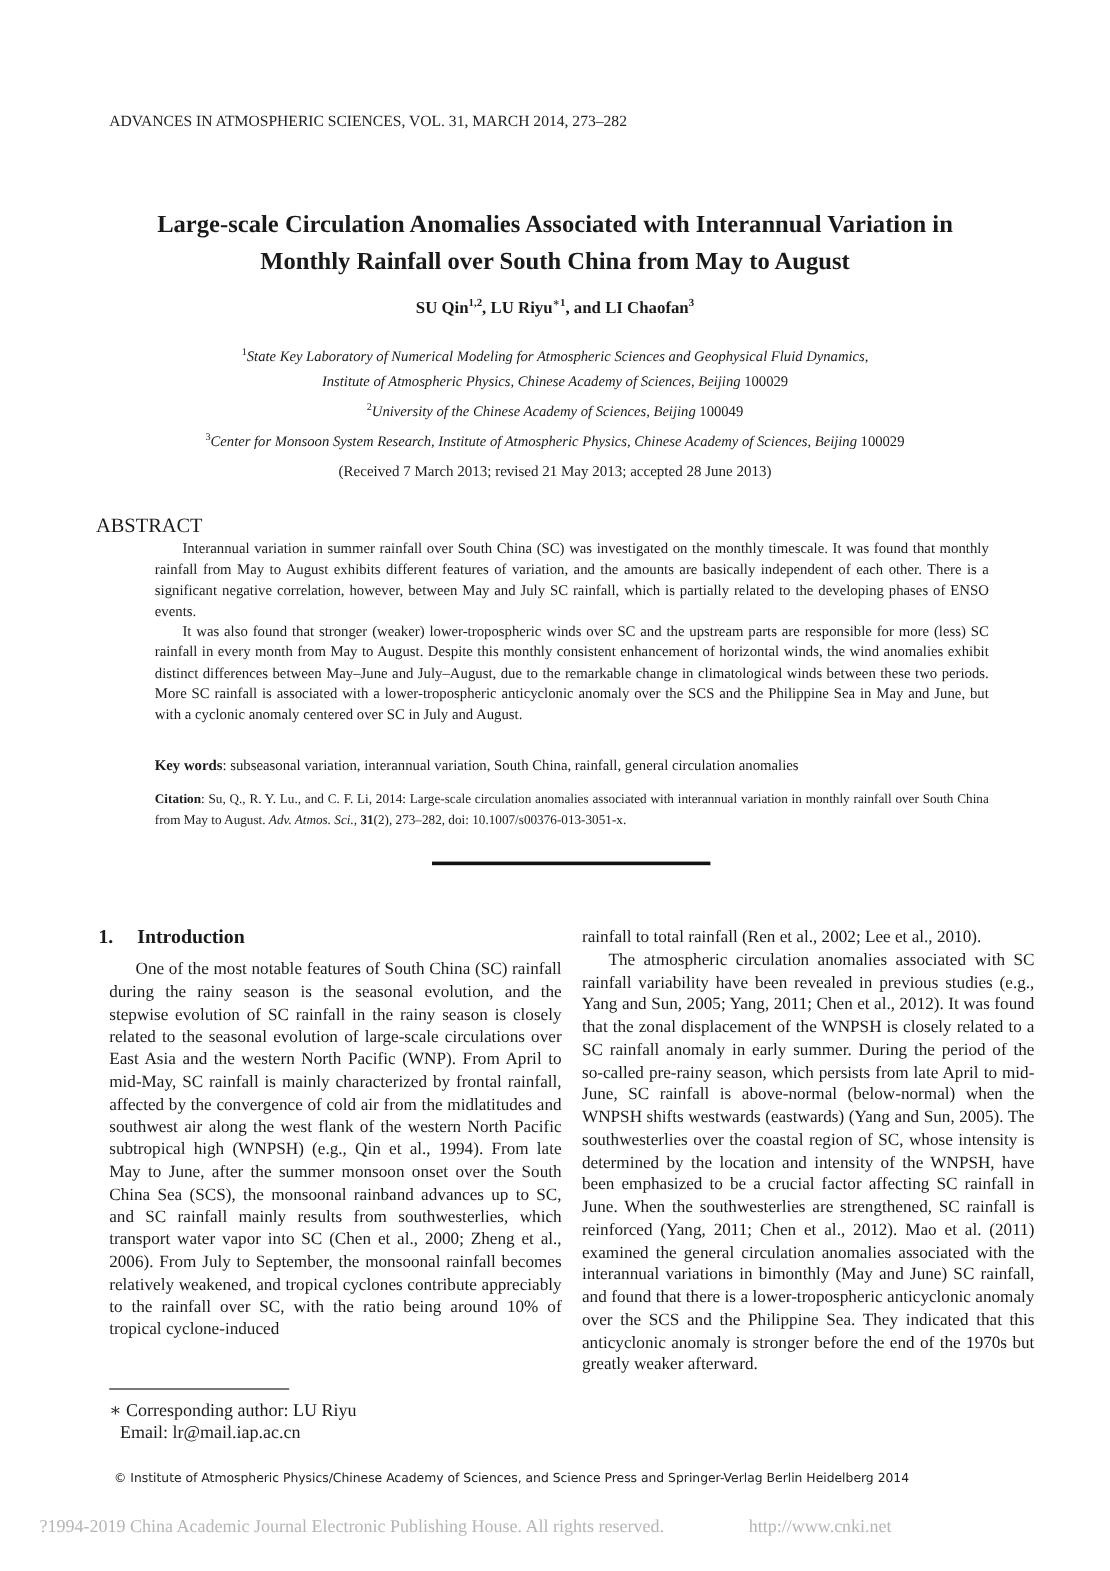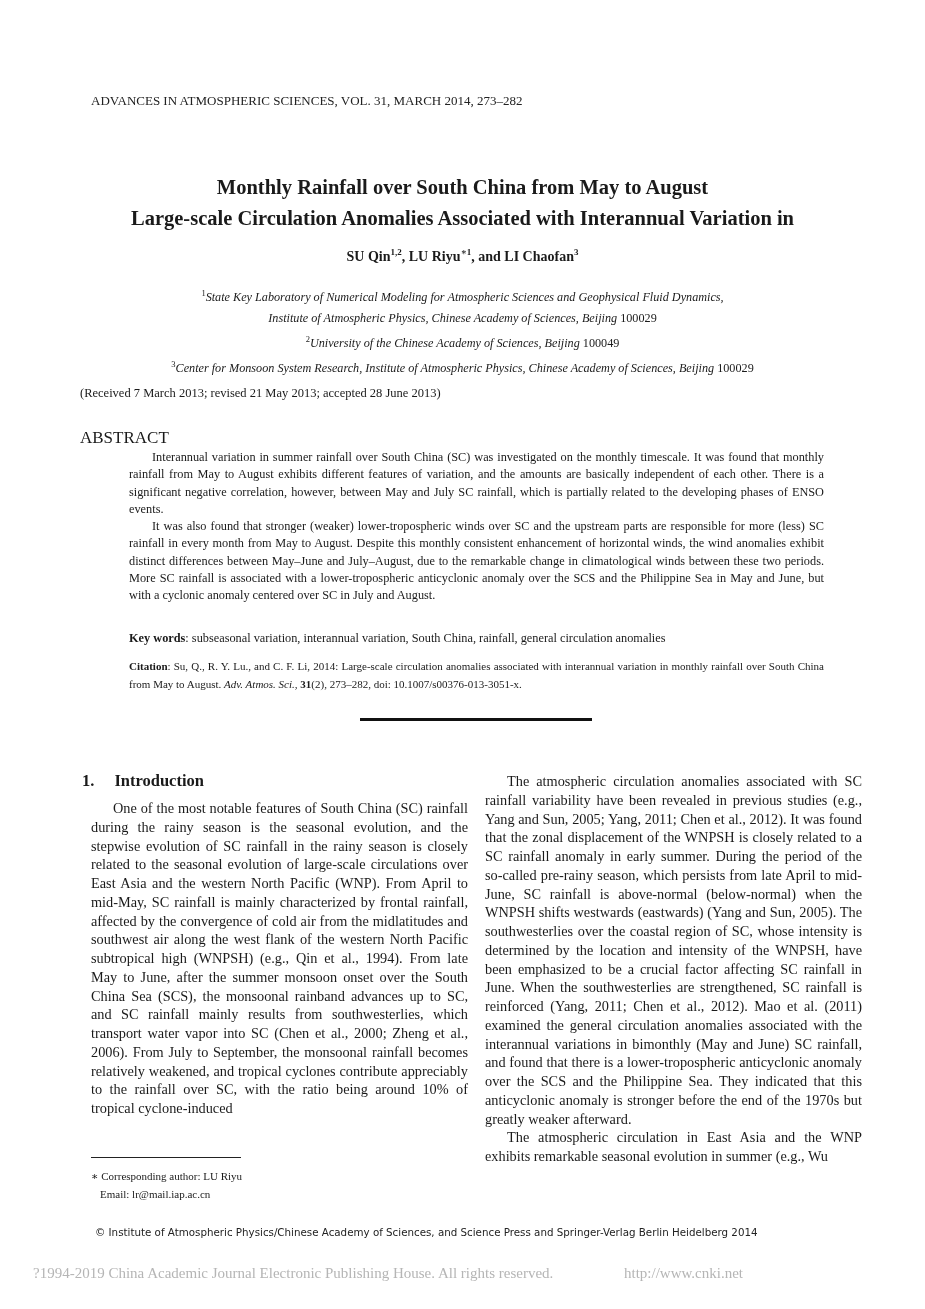--- a/index.html
+++ b/index.html
@@ -8,51 +8,51 @@
     font-family: "Liberation Serif", "DejaVu Serif", serif; color: #1a1a1a;
   }
   .abs { position: absolute; }
   .running-head { left: 91px; top: 93px; font-size: 13px; letter-spacing: 0; color: #222; }
   .title { left: 80px; width: 765px; top: 172px; text-align: center; font-weight: bold; font-size: 20.5px; line-height: 31px; }
   .authors { left: 80px; width: 765px; top: 247px; text-align: center; font-size: 14px; font-weight: bold; }
   .authors sup { font-size: 9px; }
   .affils { left: 80px; width: 765px; top: 283px; text-align: center; font-size: 12.2px; line-height: 21px; font-style: italic; }
   .affils .up { font-style: normal; }
   .affils sup { font-size: 8.5px; font-style: normal; }
-  .received { left: 80px; width: 765px; top: 386px; font-size: 12.5px; }
+  .received { left: 80px; width: 765px; top: 386px; text-align: center; font-size: 12.5px; }
   .abstract-title { left: 80px; width: 765px; top: 428px; text-align: left; font-size: 17px; }
   .abstract { left: 129px; width: 695px; top: 449px; font-size: 12.3px; line-height: 17.3px; text-align: justify; }
   .abstract p { margin: 0; text-indent: 23px; }
   .keywords { left: 129px; width: 695px; top: 631px; font-size: 12.3px; }
   .citation { left: 129px; width: 695px; top: 657px; font-size: 11px; line-height: 18px; text-align: justify; }
   .rule { left: 360px; top: 718px; width: 232px; height: 3px; background: #111; }
   .section-head { left: 82px; top: 771px; font-size: 16.5px; font-weight: bold; }
   .section-head .num { margin-right: 20px; }
   .col { width: 377px; font-size: 14.3px; line-height: 18.75px; text-align: justify; }
   .col p { margin: 0; text-indent: 22px; }
   .col p.noindent { text-indent: 0; }
   .col-left { left: 91px; top: 799px; }
   .col-right { left: 485px; top: 772px; }
   .fn-rule { left: 91px; top: 1157px; width: 150px; height: 1px; background: #222; }
-  .footnote { left: 91px; top: 1167px; font-size: 11px; line-height: 18px; }
+  .footnote { left: 91px; top: 1167px; font-size: 15px; line-height: 18px; }
   .footnote .line2 { padding-left: 9px; }
   .copyright { left: 95px; top: 1226px; font-family: "DejaVu Sans", sans-serif; font-size: 10.3px; color: #222; }
   .watermark { left: 0; top: 1265px; width: 925px; font-size: 15px; color: #b5b5b5; }
   .watermark .w1 { position: absolute; left: 33px; }
   .watermark .w2 { position: absolute; left: 624px; }
   i { font-style: italic; }
 </style>
 </head>
 <body>
 
 <div class="abs running-head">ADVANCES IN ATMOSPHERIC SCIENCES, VOL. 31, MARCH 2014, 273–282</div>
 
 <div class="abs title">
+  <div>Large-scale Circulation Anomalies Associated with Interannual Variation in</div>
   <div>Monthly Rainfall over South China from May to August</div>
-  <div>Large-scale Circulation Anomalies Associated with Interannual Variation in</div>
 </div>
 
 <div class="abs authors">
   <span>SU Qin</span><sup>1,2</sup><span>, </span><span>LU Riyu</span><sup>∗1</sup><span>, and </span><span>LI Chaofan</span><sup>3</sup>
 </div>
 
 <div class="abs affils">
   <div><sup>1</sup><span>State Key Laboratory of Numerical Modeling for Atmospheric Sciences and Geophysical Fluid Dynamics,</span></div>
   <div><span>Institute of Atmospheric Physics, Chinese Academy of Sciences, Beijing</span> <span class="up">100029</span></div>
   <div><sup>2</sup><span>University of the Chinese Academy of Sciences, Beijing</span> <span class="up">100049</span></div>
@@ -73,22 +73,22 @@
 
 <div class="abs rule"></div>
 
 <div class="abs section-head"><span class="num">1.</span><span>Introduction</span></div>
 
 <div class="abs col col-left">
   <p>One of the most notable features of South China (SC) rainfall during the rainy season is the seasonal evolution, and the stepwise evolution of SC rainfall in the rainy season is closely related to the seasonal evolution of large-scale circulations over East Asia and the western North Pacific (WNP). From April to mid-May, SC rainfall is mainly characterized by frontal rainfall, affected by the convergence of cold air from the midlatitudes and southwest air along the west flank of the western North Pacific subtropical high (WNPSH) (e.g., Qin et al., 1994).  From late May to June, after the summer monsoon onset over the South China Sea (SCS), the monsoonal rainband advances up to SC, and SC rainfall mainly results from southwesterlies, which transport water vapor into SC (Chen et al., 2000; Zheng et al., 2006).  From July to September, the monsoonal rainfall becomes relatively weakened, and tropical cyclones contribute appreciably to the rainfall over SC, with the ratio being around 10% of tropical cyclone-induced</p>
 </div>
 
 <div class="abs col col-right">
+  <p class="noindent">rainfall to total rainfall (Ren et al., 2002; Lee et al., 2010).</p>
   <p>The atmospheric circulation anomalies associated with SC rainfall variability have been revealed in previous studies (e.g., Yang and Sun, 2005; Yang, 2011; Chen et al., 2012). It was found that the zonal displacement of the WNPSH is closely related to a SC rainfall anomaly in early summer. During the period of the so-called pre-rainy season, which persists from late April to mid-June, SC rainfall is above-normal (below-normal) when the WNPSH shifts westwards (eastwards) (Yang and Sun, 2005). The southwesterlies over the coastal region of SC, whose intensity is determined by the location and intensity of the WNPSH, have been emphasized to be a crucial factor affecting SC rainfall in June.  When the southwesterlies are strengthened, SC rainfall is reinforced (Yang, 2011; Chen et al., 2012). Mao et al. (2011) examined the general circulation anomalies associated with the interannual variations in bimonthly (May and June) SC rainfall, and found that there is a lower-tropospheric anticyclonic anomaly over the SCS and the Philippine Sea. They indicated that this anticyclonic anomaly is stronger before the end of the 1970s but greatly weaker afterward.</p>
-  <p>The atmospheric circulation in East Asia and the WNP exhibits remarkable seasonal evolution in summer (e.g., Wu</p>
 </div>
 
 <div class="abs fn-rule"></div>
 <div class="abs footnote">
   <div>∗ Corresponding author: LU Riyu</div>
   <div class="line2">Email: lr@mail.iap.ac.cn</div>
 </div>
 
 <div class="abs copyright">© Institute of Atmospheric Physics/Chinese Academy of Sciences, and Science Press and Springer-Verlag Berlin Heidelberg 2014</div>
 

